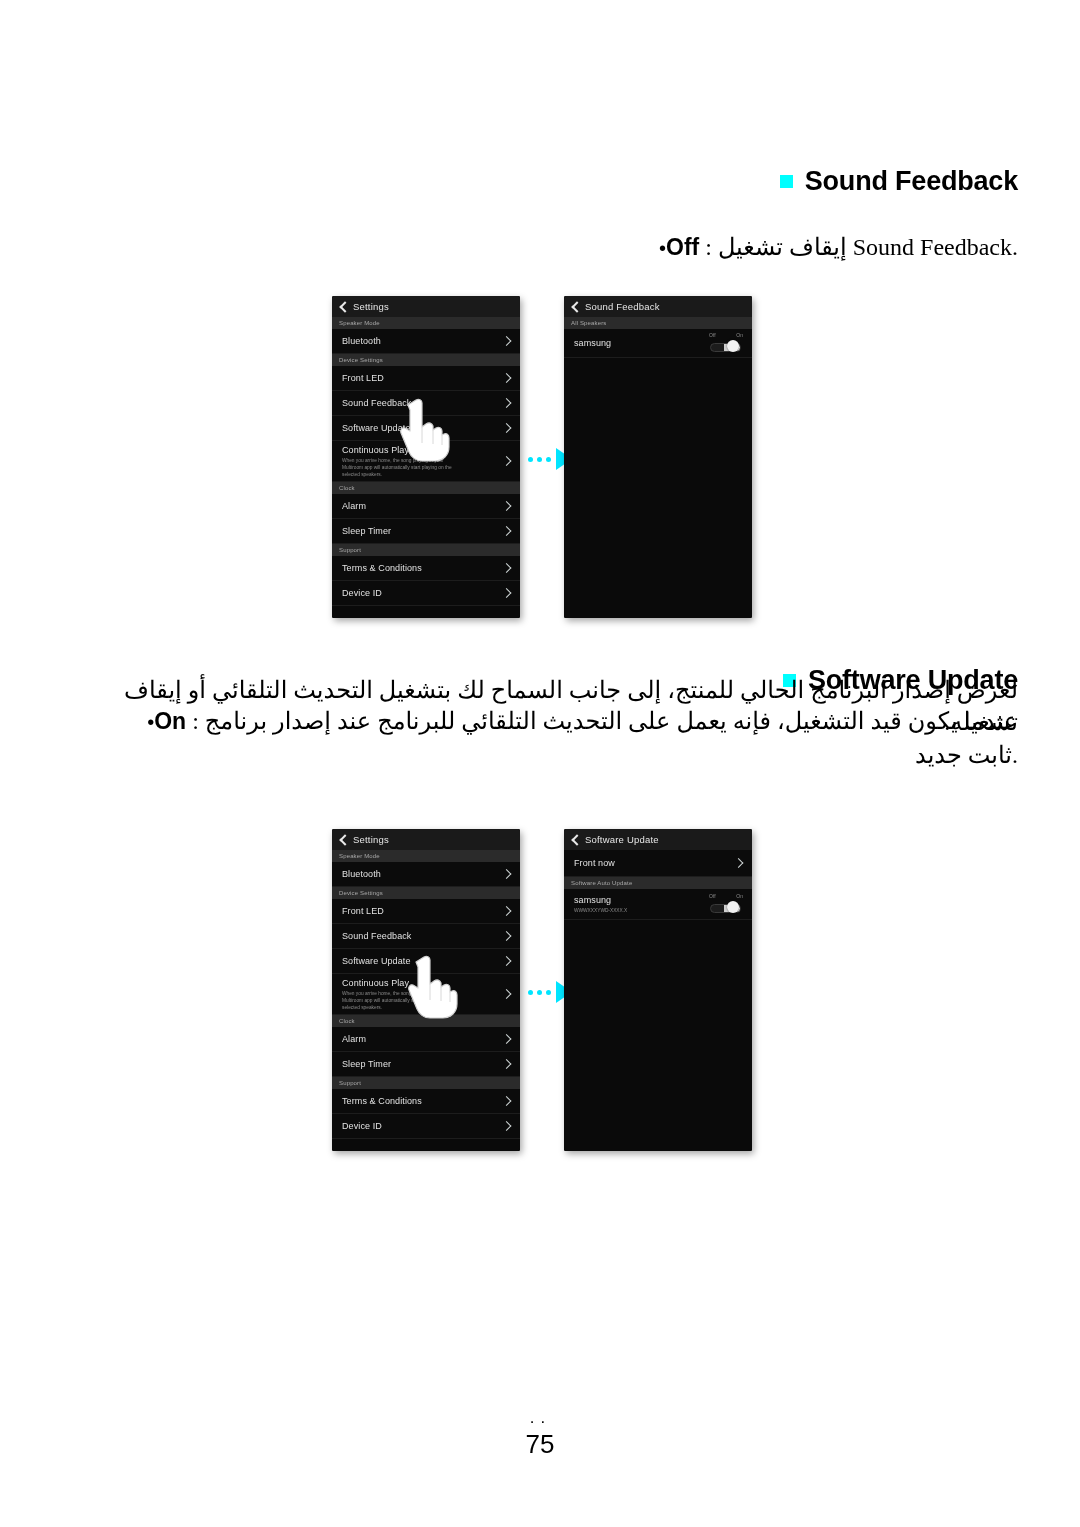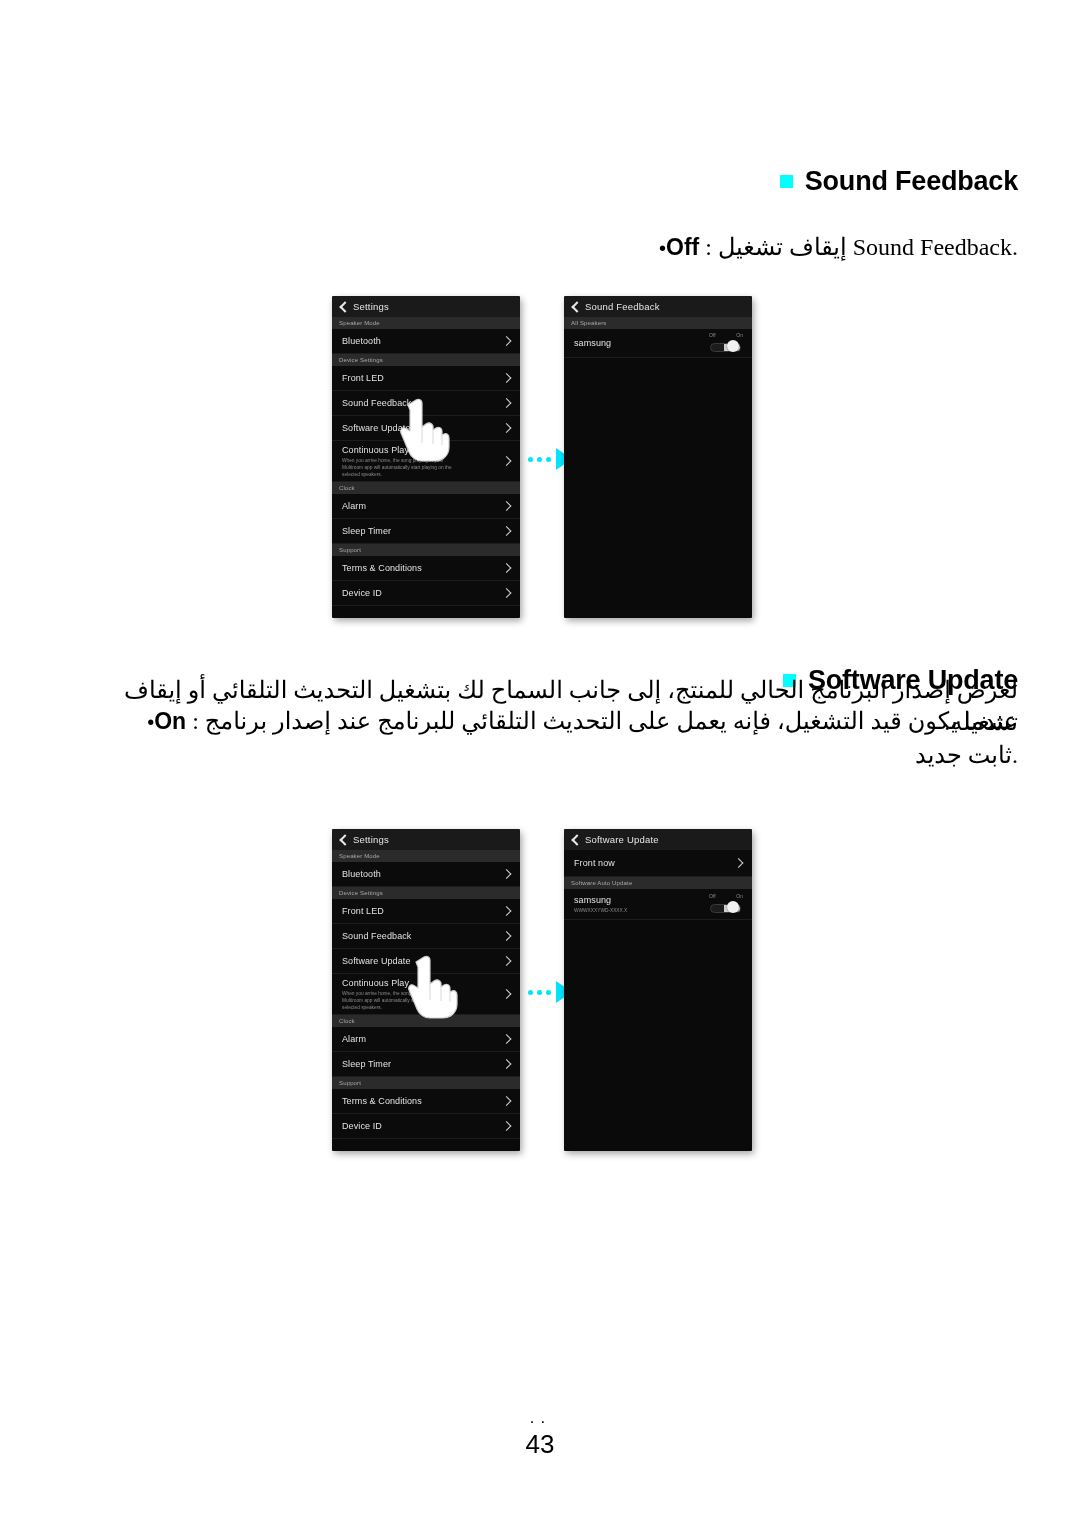--- a/index.html
+++ b/index.html
@@ -537,16 +537,16 @@
             </div>
           </div>
         </div>
         <div class="fill"></div>
       </div>
     </div>
   </div>
 
   <div class="footer" style="top:1415px;">
     <div class="footer-dots">··</div>
-    <div class="footer-page">43</div>
+    <div class="footer-page">75</div>
   </div>
 
 </div>
 
 </body></html>

